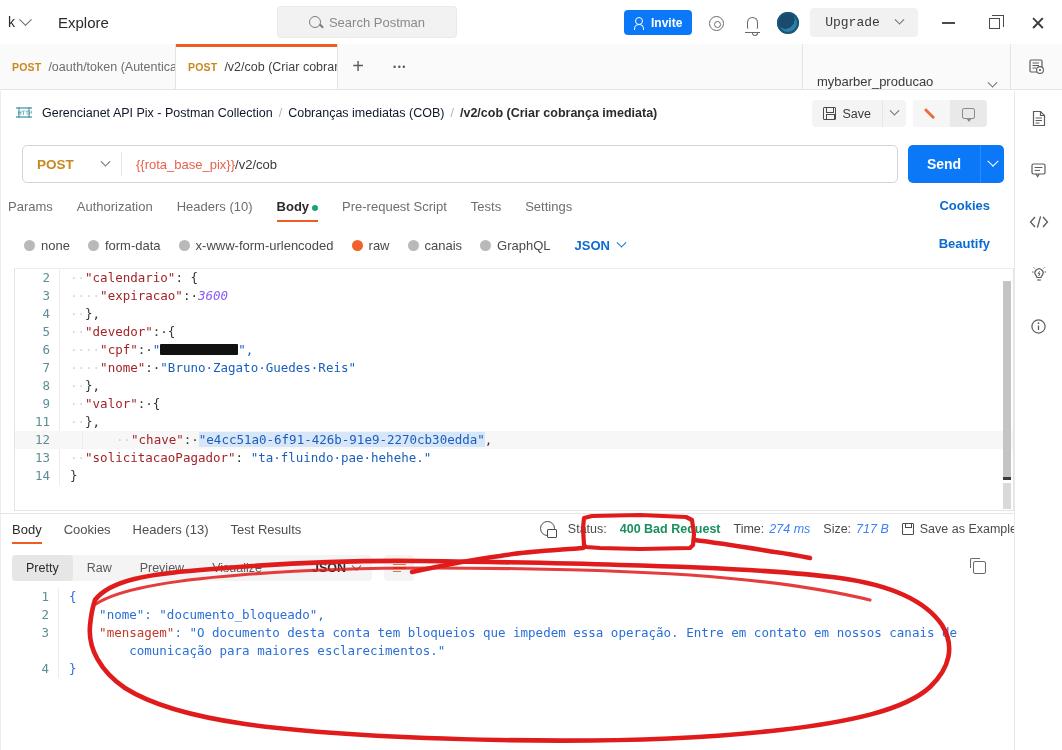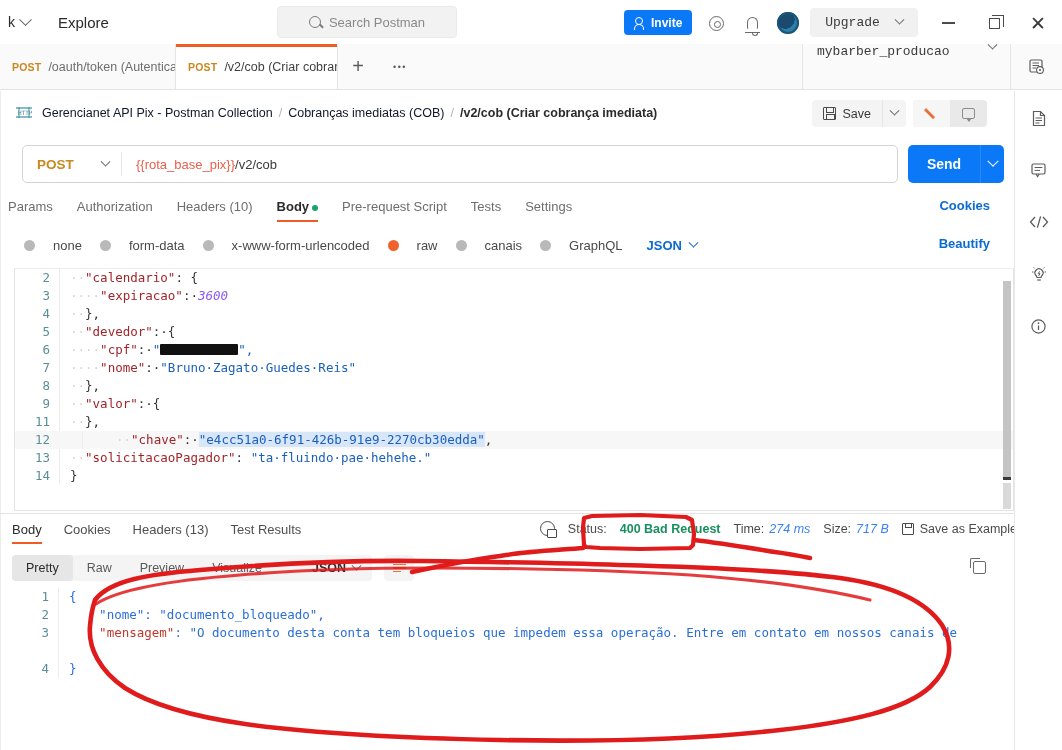--- a/index.html
+++ b/index.html
@@ -100,22 +100,22 @@
   .verb { font-size: 10.5px; font-weight: bold; color: #c9881f; letter-spacing: .2px; }
   .tabname { color: #3f3f3f; font-size: 12.5px; }
   .tab.first .tabname { color: #6d6d6d; }
   .tab-plus { display:flex; align-items:center; justify-content:center; width: 40px;
      font-size: 20px; color: #5c5c5c; font-weight: 300; }
   .tab-dots { display:flex; align-items:center; justify-content:center; width: 44px;
      font-size: 9px; color: #5c5c5c; letter-spacing: 1.5px; }
   .env-sel {
     position: absolute; right: 52px; top: 0; height: 45px; width: 208px;
     border-left: 1px solid #e4e4e4;
-    display: flex; align-items: flex-start; justify-content: space-between;
-    padding: 0 14px; font-size: 13px; color: #3a3a3a; font-family: Liberation Mono, monospace;
+    display: flex; align-items: flex-end; justify-content: space-between;
+    padding: 0 14px; font-size: 13px; color: #3a3a3a;
   }
   .env-eye {
     position: absolute; right: 0; top: 0; width: 52px; height: 45px;
     border-left: 1px solid #e4e4e4; display:flex; align-items:center; justify-content:center;
   }
 
   
   .crumbrow {
     position: absolute; left: 0; top: 91px; width: 1014px; height: 44px;
     display: flex; align-items: center; padding: 0 14px; gap: 8px;
@@ -176,21 +176,21 @@
   .rtab.active { color: #2b2b2b; font-weight: bold; }
   .rtab.active::after { content:""; position:absolute; left:0; right:0; bottom:-3px; height:2px; background:#ef5b25; }
   .greendot { display:inline-block; width:6px; height:6px; border-radius:50%; background:#17a56b; margin-left: 3px; vertical-align: middle; }
   .cookies-link { position:absolute; right: 24px; top: 2px; font-size: 13px; color:#0b6bd1; font-weight:bold; }
 
   
   .bodyrow {
     position: absolute; left: 0; top: 232px; width: 1014px; height: 26px;
     display: flex; align-items: center; padding-left: 24px; gap: 18px; font-size: 13px; color:#4a4a4a;
   }
-  .radio { display: flex; align-items: center; gap: 18px; }
+  .radio { display: flex; align-items: center; gap: 6px; }
   .rdot { width: 11px; height: 11px; border-radius: 50%; background: #b9b9b9; }
   .rdot.sel { background: #f0622c; }
   .jsonsel { display:flex; align-items:center; gap: 8px; color:#0b6bd1; font-weight:bold; margin-left: 6px; }
   .chev-b { width: 7px; height: 7px; border-right: 1.5px solid #0b6bd1; border-bottom: 1.5px solid #0b6bd1;
             transform: rotate(45deg) translate(-2px,-2px); }
   .beautify { position:absolute; right: 24px; top: 4px; font-size: 13px; color:#0b6bd1; font-weight:bold; }
 
   
   .editor {
     position: absolute; left: 14px; top: 268px; width: 1000px; height: 243px;
@@ -525,21 +525,21 @@
   <div class="copy-ic"></div>
   <div class="search-ic">
     <span class="mag" style="width:14px;height:14px;border-color:#6a6a6a"></span>
   </div>
 
   <div class="respcode">
     <div class="code" id="resp-code">
         <div class="cline"><div class="gutter" style="width: 46px;">1</div><div class="gbar"></div><div class="ctext"><span class="r-p">{</span></div></div>
         <div class="cline"><div class="gutter" style="width: 46px;">2</div><div class="gbar"></div><div class="ctext"><span class="r-p">    </span><span class="r-s">"nome"</span><span class="r-p">: </span><span class="r-s">"documento_bloqueado",</span></div></div>
         <div class="cline"><div class="gutter" style="width: 46px;">3</div><div class="gbar"></div><div class="ctext"><span class="r-p">    </span><span class="r-k">"mensagem"</span><span class="r-p">: </span><span class="r-s">"O documento desta conta tem bloqueios que impedem essa operação. Entre em contato em nossos canais de</span></div></div>
-        <div class="cline"><div class="gutter" style="width: 46px;"></div><div class="gbar"></div><div class="ctext"><span class="r-p">        </span></div></div>
+        <div class="cline"><div class="gutter" style="width: 46px;"></div><div class="gbar"></div><div class="ctext"><span class="r-p">        </span><span class="r-s">comunicação para maiores esclarecimentos."</span></div></div>
         <div class="cline"><div class="gutter" style="width: 46px;">4</div><div class="gbar"></div><div class="ctext"><span class="r-p">}</span></div></div>
       </div>
   </div>
   <div class="rscroll">
     <div style="position:absolute;top:0;width:7px;height:26px;background:#c4c4c4"></div>
     <div style="position:absolute;top:70px;width:7px;height:26px;background:#c4c4c4"></div>
   </div>
 
   <div class="rail">
     <div class="railbtn">

